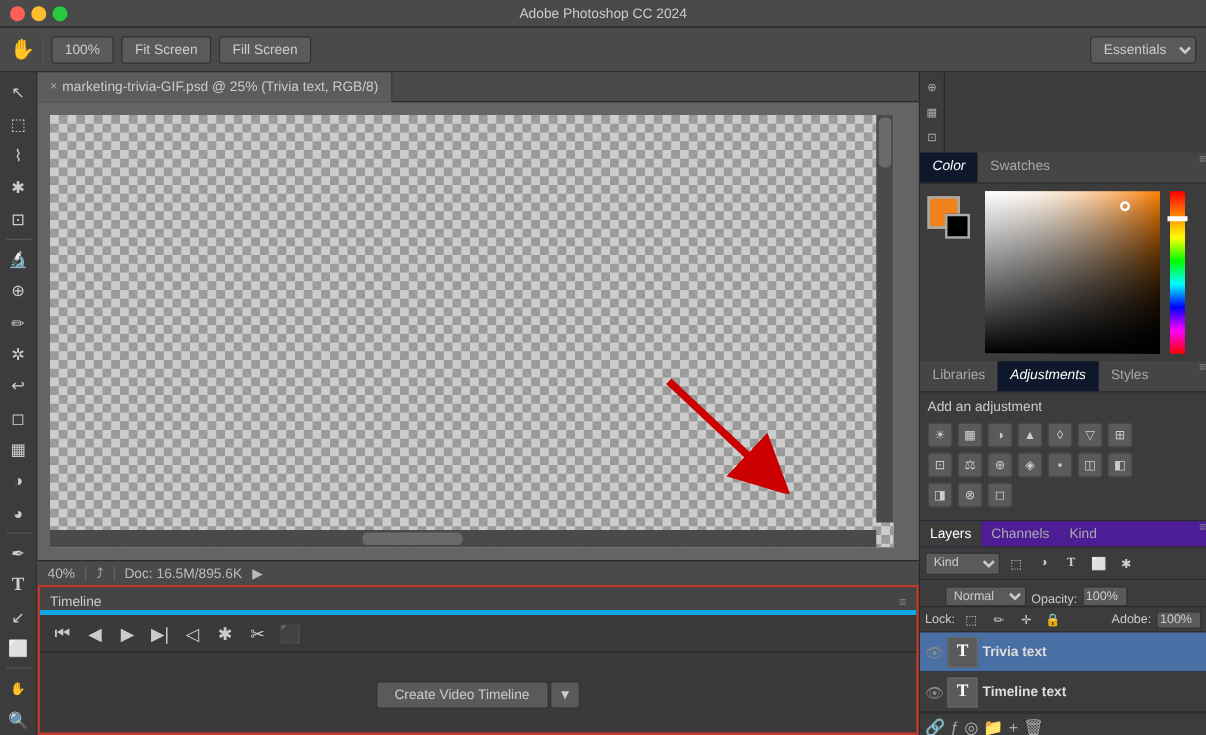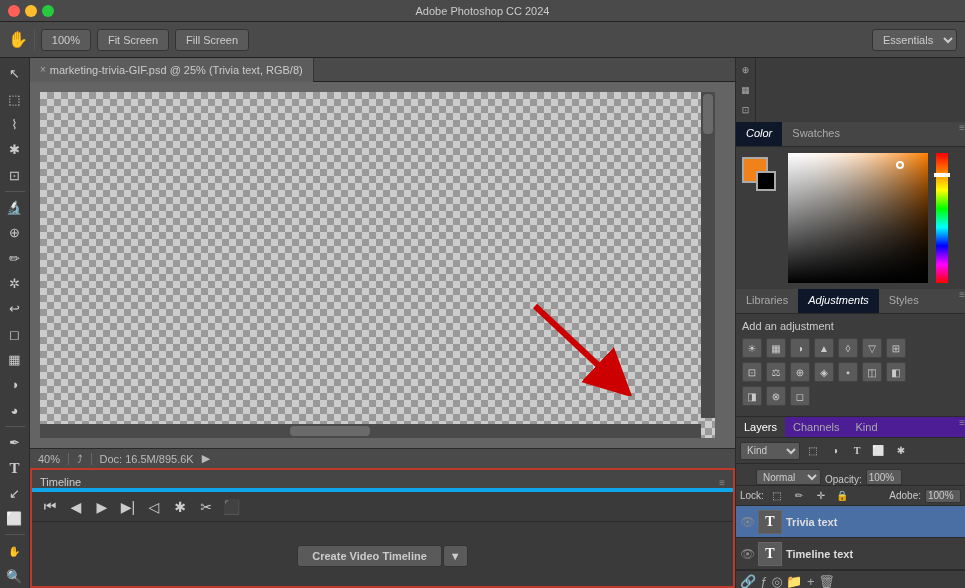--- a/index.html
+++ b/index.html
@@ -322,21 +322,20 @@
       background: #5a5a5a;
       border: 1px solid #333;
       color: #ccc;
       font-size: 11px;
       padding: 4px 14px;
       border-radius: 3px;
       cursor: pointer;
       display: flex;
       align-items: center;
       gap: 4px;
-      font-weight: bold;
     }
     .create-video-btn-arrow {
       background: #5a5a5a;
       border: 1px solid #333;
       color: #ccc;
       font-size: 11px;
       padding: 4px 6px;
       border-radius: 3px;
       cursor: pointer;
       margin-left: 1px;

